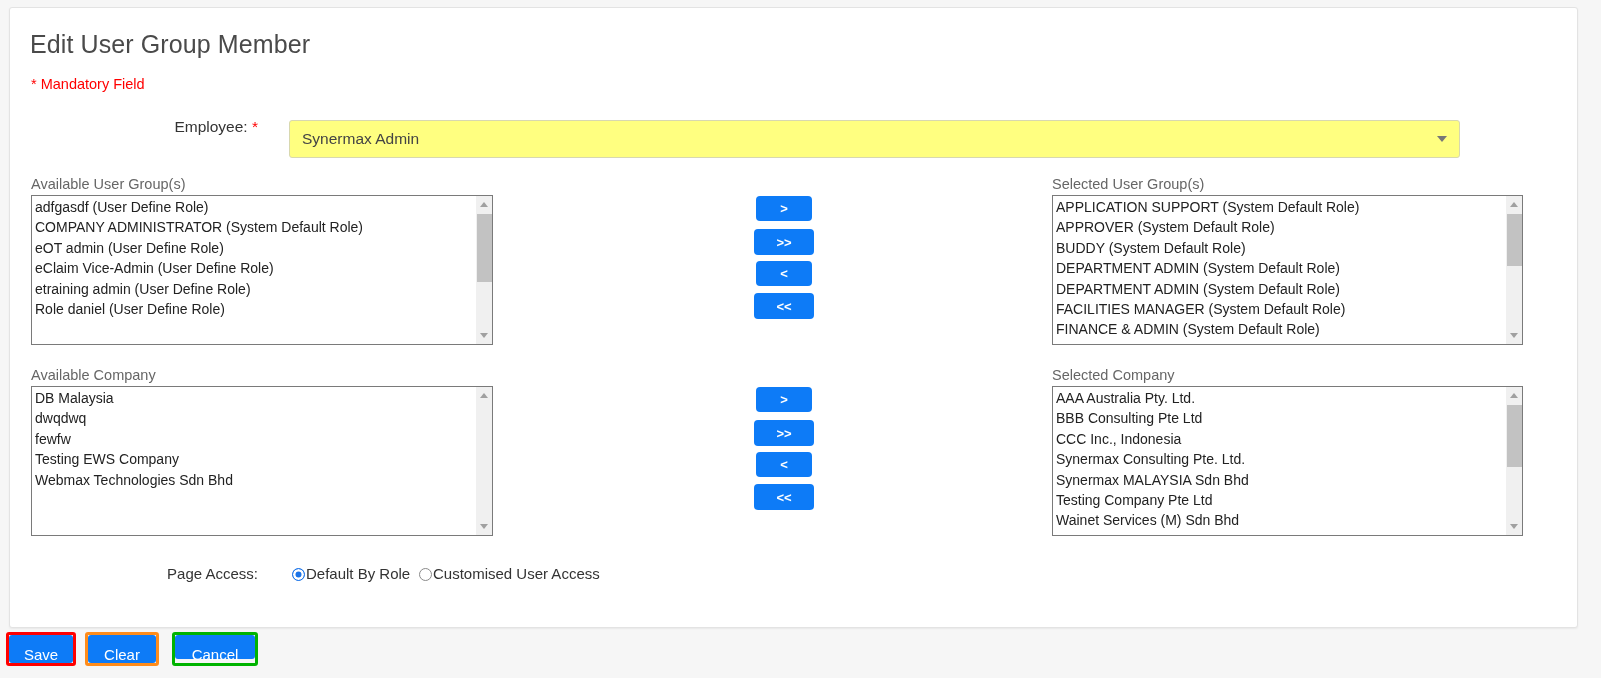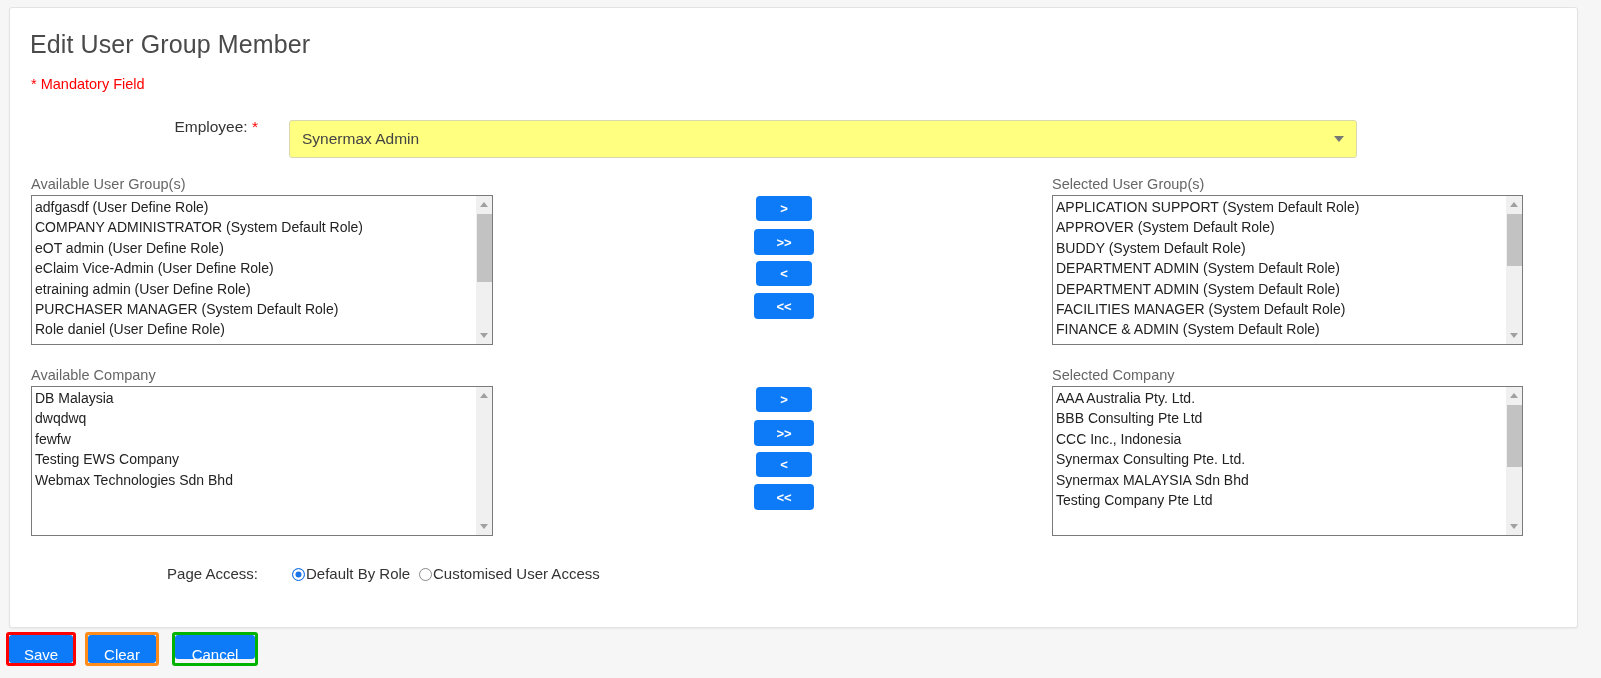--- a/index.html
+++ b/index.html
@@ -45,21 +45,21 @@
     width: 148px;
     text-align: right;
     font-size: 15.5px;
     color: #333;
   }
   .emp-label .star { color: #ff0000; }
 
   .emp-select {
     position: absolute;
     left: 279px; top: 112px;
-    width: 1068px; height: 38px;
+    width: 1171px; height: 38px;
     background: #ffff80;
     border: 1px solid #d8d8b0;
     border-radius: 3px;
   }
   .emp-select .val {
     position: absolute;
     left: 12px; top: 9px;
     font-size: 15.5px;
     color: #444;
   }
@@ -213,21 +213,20 @@
     </div>
 
     <div class="list-label" style="left:21px; top:168px;">Available User Group(s)</div>
     <div class="listbox" id="lb-avail-ug" style="left:21px; top:187px; width:462px; height:150px;">
       <div class="items">
           <div class="item">adfgasdf (User Define Role)</div>
           <div class="item">COMPANY ADMINISTRATOR (System Default Role)</div>
           <div class="item">eOT admin (User Define Role)</div>
           <div class="item">eClaim Vice-Admin (User Define Role)</div>
           <div class="item">etraining admin (User Define Role)</div>
-          <div class="item">PURCHASER MANAGER (System Default Role)</div>
           <div class="item">Role daniel (User Define Role)</div>
         </div>
       <div class="sb">
         <div class="arrow up">
             <i></i>
           </div>
         <div class="thumb" style="top:18px; height:68px;"></div>
         <div class="arrow down">
             <i></i>
           </div>
@@ -283,20 +282,21 @@
 
     <div class="list-label" style="left:1042px; top:359px;">Selected Company</div>
     <div class="listbox" id="lb-sel-co" style="left:1042px; top:378px; width:471px; height:150px;">
       <div class="items">
           <div class="item">AAA Australia Pty. Ltd.</div>
           <div class="item">BBB Consulting Pte Ltd</div>
           <div class="item">CCC Inc., Indonesia</div>
           <div class="item">Synermax Consulting Pte. Ltd.</div>
           <div class="item">Synermax MALAYSIA Sdn Bhd</div>
           <div class="item">Testing Company Pte Ltd</div>
+          <div class="item">Wainet Services (M) Sdn Bhd</div>
         </div>
       <div class="sb">
         <div class="arrow up">
             <i></i>
           </div>
         <div class="thumb" style="top:18px; height:62px;"></div>
         <div class="arrow down">
             <i></i>
           </div>
       </div>

